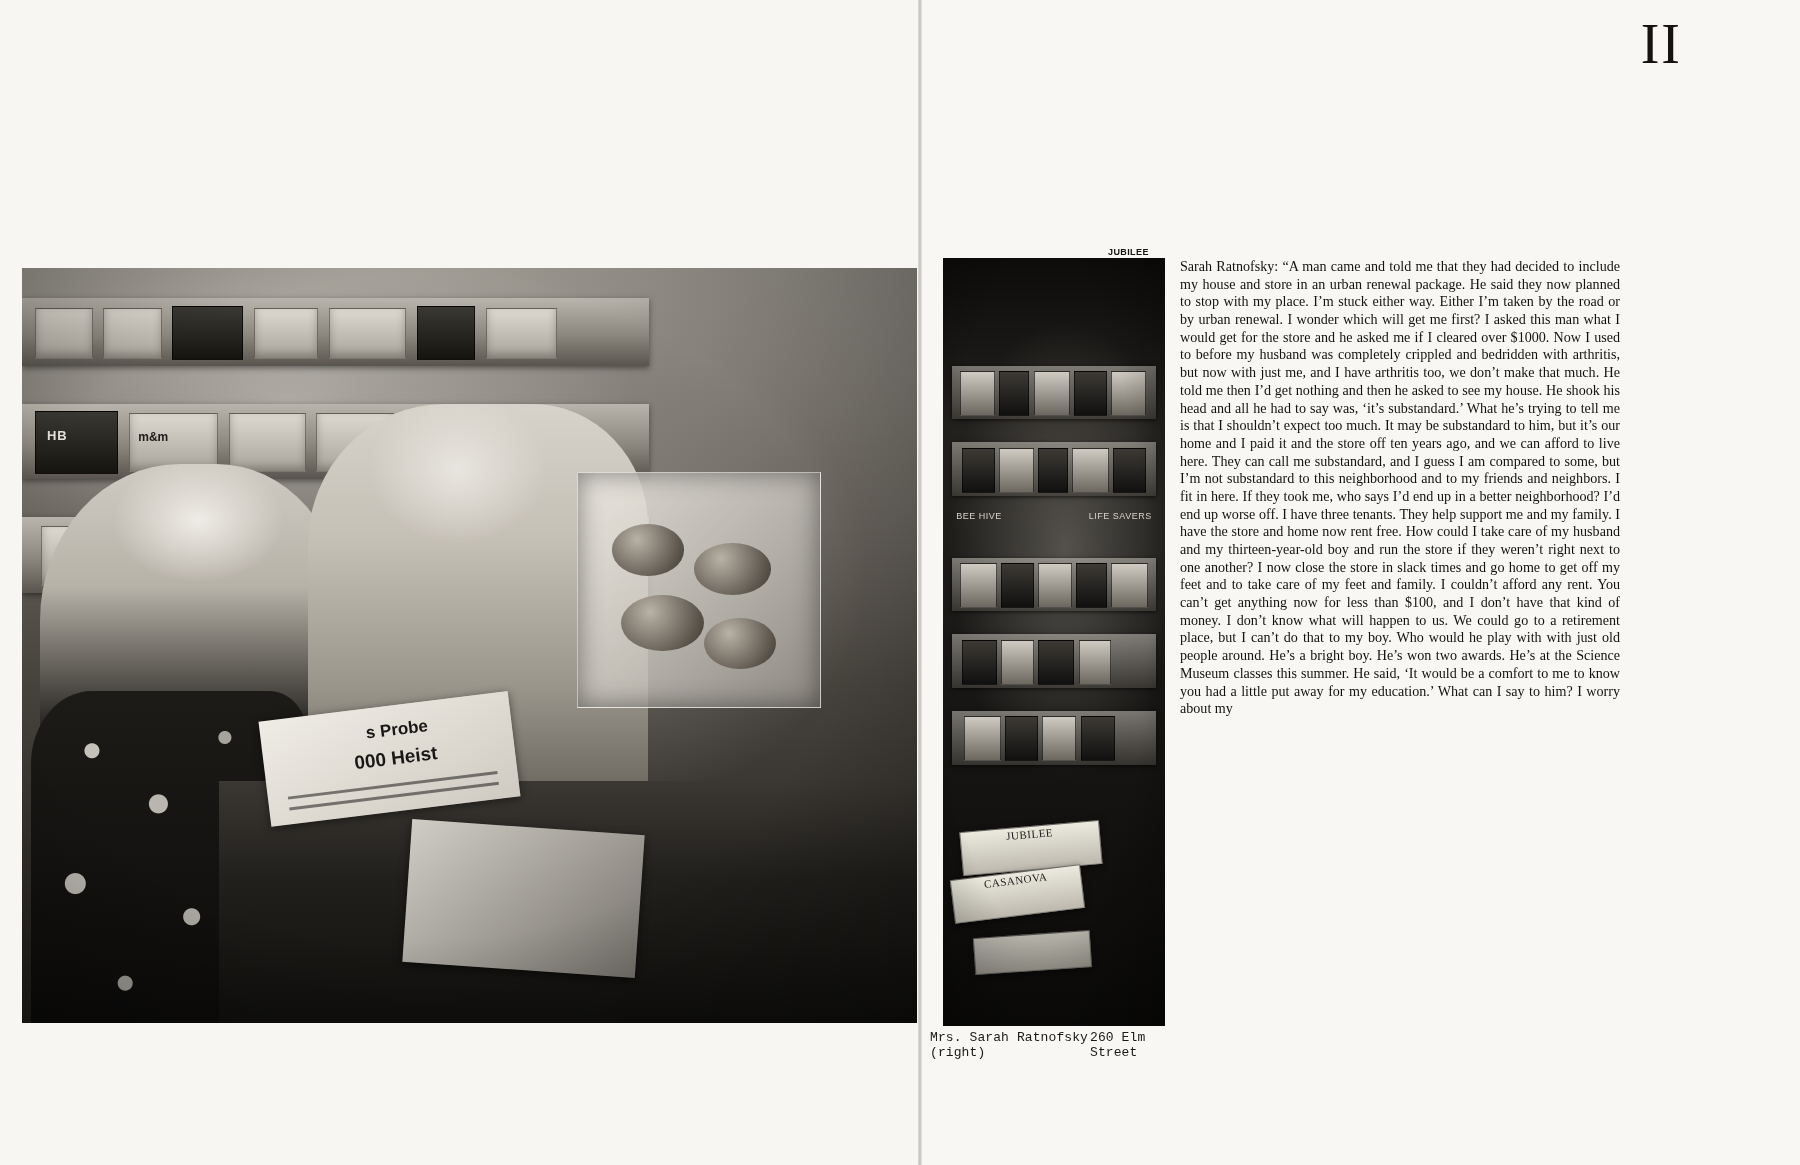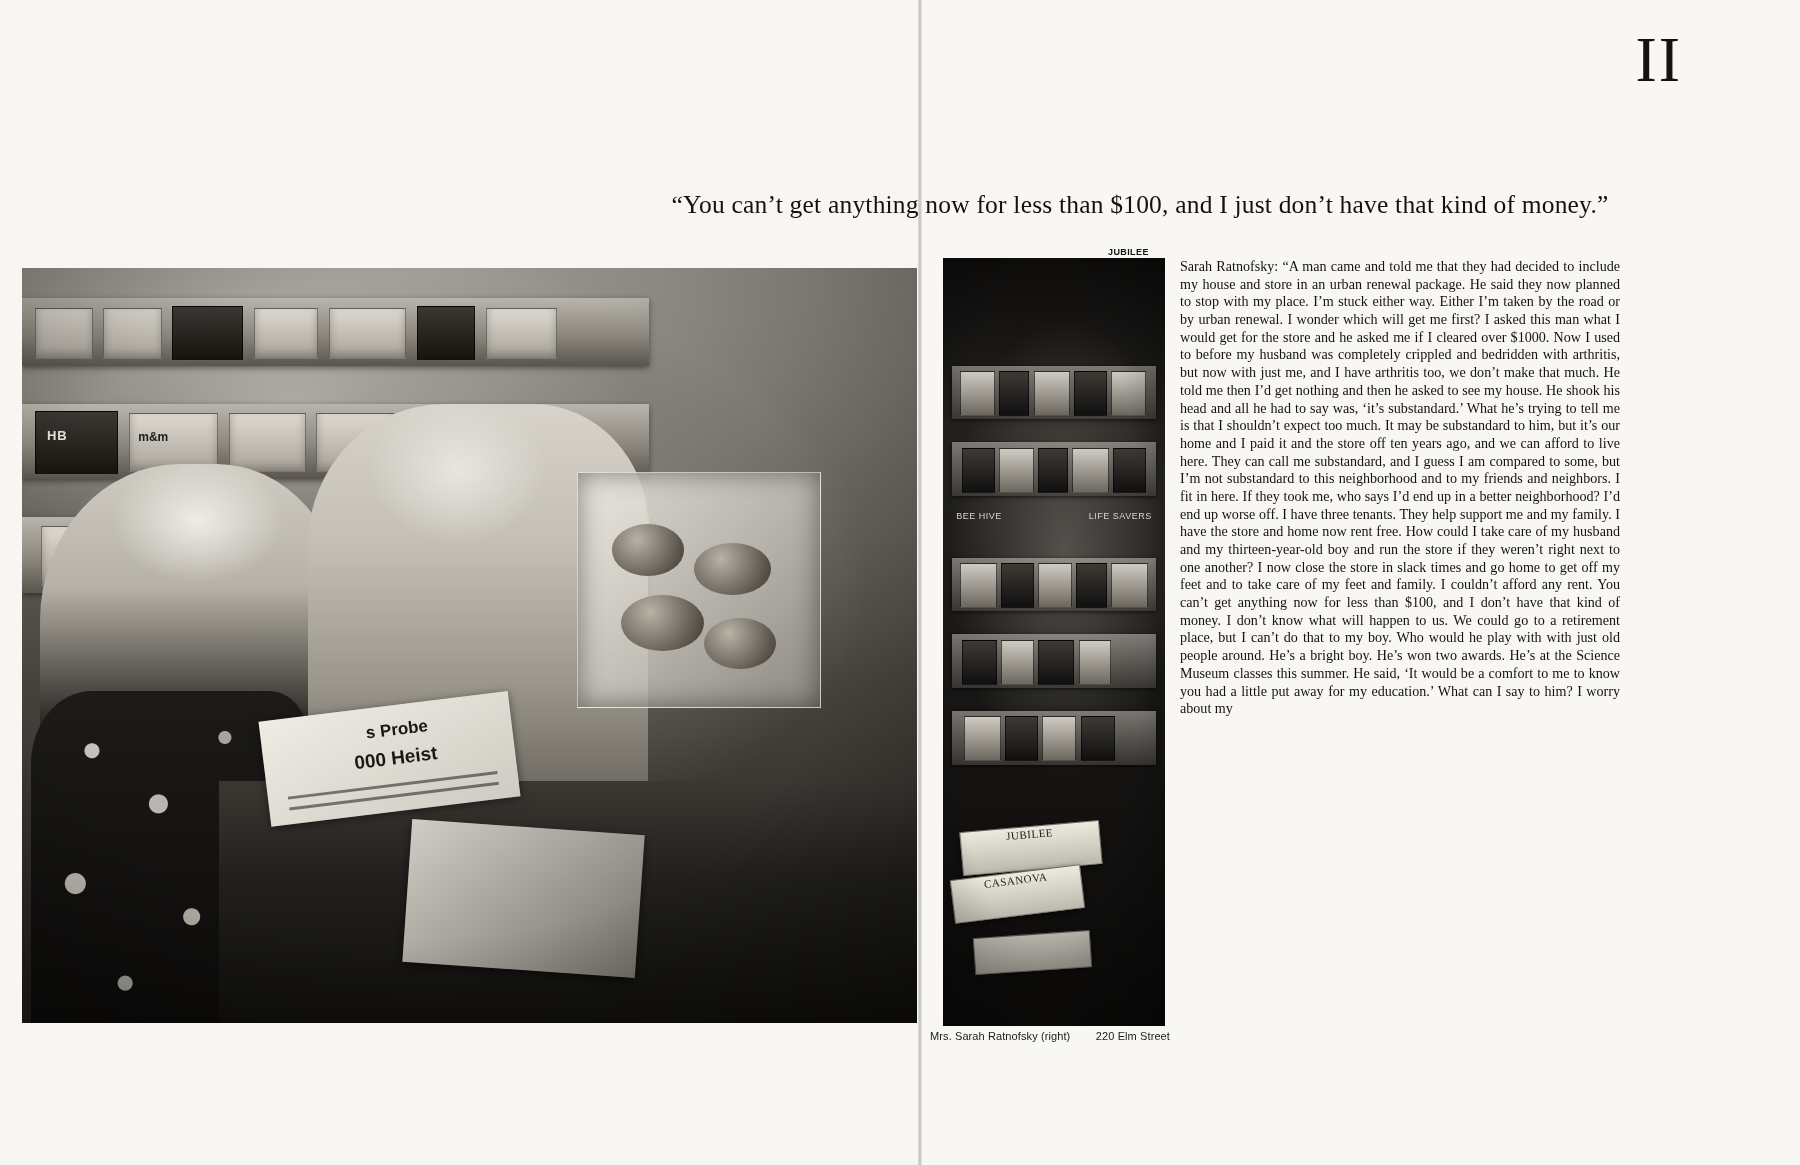--- a/index.html
+++ b/index.html
@@ -36,23 +36,23 @@
     top: 0;
     left: 918px;
     width: 4px;
     height: 1165px;
     background: linear-gradient(to right, rgba(0,0,0,0.10), rgba(0,0,0,0.22), rgba(0,0,0,0.06));
   }
 
   .roman-numeral {
     position: absolute;
     right: 118px;
-    top: 28px;
-    font-family: "Liberation Serif", serif;
-    font-size: 64px;
+    top: 16px;
+    font-family: "Liberation Serif", serif;
+    font-size: 56px;
     letter-spacing: 2px;
     color: #15120f;
     line-height: 1;
   }
 
   .pull-quote {
     position: absolute;
     left: 640px;
     top: 190px;
     width: 1000px;
@@ -82,22 +82,22 @@
     height: 768px;
     background: #100f0e;
     overflow: hidden;
   }
 
   .photo-caption {
     position: absolute;
     left: 930px;
     top: 1030px;
     width: 240px;
-    font-family: Liberation Sans, sans-serif;
-    font-size: 11px;
+    font-family: Liberation Mono, monospace;
+    font-size: 13px;
     color: #1a1a1a;
     letter-spacing: 0.1px;
     display: flex;
     justify-content: space-between;
   }
   .photo-credit {
     position: absolute;
     left: 1108px;
     top: 247px;
     font-family: "Liberation Sans", sans-serif;
@@ -251,21 +251,20 @@
 <body>
 
 <div class="page">
 
   <div class="paper-left"></div>
   <div class="paper-right"></div>
   <div class="gutter"></div>
 
   <div class="roman-numeral">II</div>
 
-  <div class="pull-quote">“You can’t get anything now for less than $100,  and I just don’t have that kind of money.”</div>
 
   <div class="photo-main">
     <div class="ph bg-store"></div>
 
     <div class="ph shelf shelf-1">
       <div class="ph box" style="left:2%; top:14%; width:9%; height:72%;"></div>
       <div class="ph box" style="left:13%; top:14%; width:9%; height:72%;"></div>
       <div class="ph box-dark" style="left:24%; top:12%; width:11%; height:76%;"></div>
       <div class="ph box" style="left:37%; top:14%; width:10%; height:72%;"></div>
       <div class="ph box" style="left:49%; top:14%; width:12%; height:72%;"></div>
@@ -372,18 +371,18 @@
     </div>
     <div class="sign" style="left:14%; top:88%; width:52%; height:4.5%; transform: rotate(-4deg); opacity:0.75;"></div>
 
     <div class="ph vignette"></div>
   </div>
 
   <div class="photo-credit">JUBILEE</div>
 
   <div class="photo-caption">
     <span>Mrs. Sarah Ratnofsky (right)</span>
-    <span>220 Elm Street</span>
+    <span>260 Elm Street</span>
   </div>
 
   <div class="body-column">Sarah Ratnofsky: “A man came and told me that they had decided to include my house and store in an urban renewal package. He said they now planned to stop with my place. I’m stuck either way. Either I’m taken by the road or by urban renewal. I wonder which will get me first? I asked this man what I would get for the store and he asked me if I cleared over $1000. Now I used to before my husband was completely crippled and bedridden with arthritis, but now with just me, and I have arthritis too, we don’t make that much. He told me then I’d get nothing and then he asked to see my house. He shook his head and all he had to say was, ‘it’s substandard.’ What he’s trying to tell me is that I shouldn’t expect too much. It may be substandard to him, but it’s our home and I paid it and the store off ten years ago, and we can afford to live here. They can call me substandard, and I guess I am compared to some, but I’m not substandard to this neighborhood and to my friends and neighbors. I fit in here. If they took me, who says I’d end up in a better neighborhood? I’d end up worse off. I have three tenants. They help support me and my family. I have the store and home now rent free. How could I take care of my husband and my thirteen-year-old boy and run the store if they weren’t right next to one another? I now close the store in slack times and go home to get off my feet and to take care of my feet and family. I couldn’t afford any rent. You can’t get anything now for less than $100, and I don’t have that kind of money. I don’t know what will happen to us. We could go to a retirement place, but I can’t do that to my boy. Who would he play with with just old people around. He’s a bright boy. He’s won two awards. He’s at the Science Museum classes this summer. He said, ‘It would be a comfort to me to know you had a little put away for my education.’ What can I say to him? I worry about my</div>
 
 </div>
 
 </body></html>

